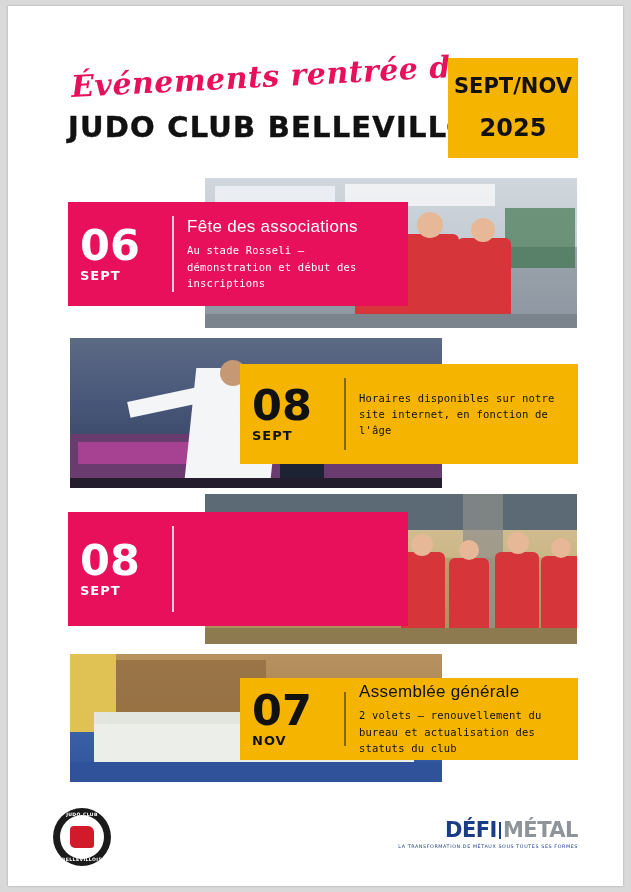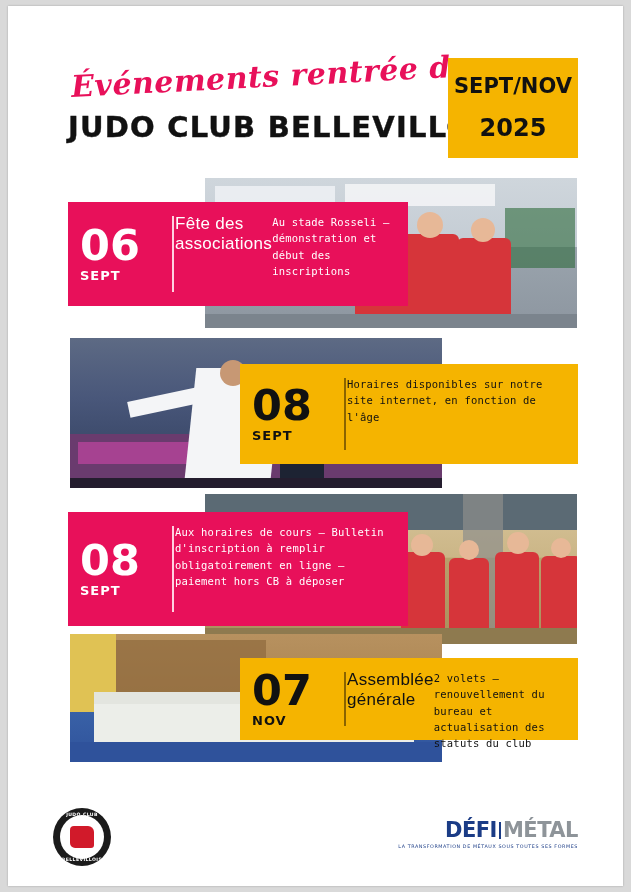--- a/index.html
+++ b/index.html
@@ -128,23 +128,23 @@
   .divider {
     width: 2px;
     flex: 0 0 2px;
     margin: 2px 0;
   }
   .card.pink .divider   { background: #ffd0e0; }
   .card.yellow .divider { background: #8a6400; }
 
   .textbox {
     flex: 1 1 auto;
-    padding-left: 1px;
+    padding-left: 13px;
     display: flex;
-    flex-direction: row;
+    flex-direction: column;
     justify-content: center;
   }
   .ev-title {
     font-family: "Liberation Sans", sans-serif;
     font-size: 17px;
     font-weight: normal;
     letter-spacing: 0.3px;
     line-height: 1.15;
     margin-bottom: 6px;
   }
@@ -325,26 +325,25 @@
         <div class="ph-head" style="left:346px;top:44px;width:20px;height:20px;"></div>
         <div class="ph-floor" style="height:16px;background:#8e7murky;background:#8e7a4f;"></div>
       </div>
       <div class="card pink" style="left:60px; top:18px; width:340px; height:114px;">
         <div class="daybox">
           <div class="day">08</div>
           <div class="month">SEPT</div>
         </div>
         <div class="divider"></div>
         <div class="textbox">
-          <div class="ev-desc">Aux horaires de cours – Bulletin d'inscription à remplir obligatoirement en ligne – paiement hors CB à déposer</div>
-        </div>
-      </div>
-    </div>
-
-    <div class="event" style="top:628px;height:128px;">
+        </div>
+      </div>
+    </div>
+
+    <div class="event" style="top:648px;height:128px;">
       <div class="photo" style="left:62px; top:0px; width:372px; height:128px;">
         <div class="ph-bg" style="background:linear-gradient(#b7915f 0%,#a98350 55%,#3a63a8 56%,#2f529b 100%);"></div>
         <div style="position:absolute;left:0;top:0;width:46px;height:78px;background:#e0c254;"></div>
         <div style="position:absolute;left:46px;top:6px;width:150px;height:60px;background:#8e6a3d;opacity:.7;"></div>
         <div style="position:absolute;left:24px;top:64px;width:320px;height:44px;background:#eceee9;"></div>
         <div style="position:absolute;left:24px;top:58px;width:320px;height:12px;background:#e3e5df;"></div>
         <div class="ph-floor" style="height:20px;background:#2f529b;"></div>
       </div>
       <div class="card yellow" style="left:232px; top:24px; width:338px; height:82px;">
         <div class="daybox">

